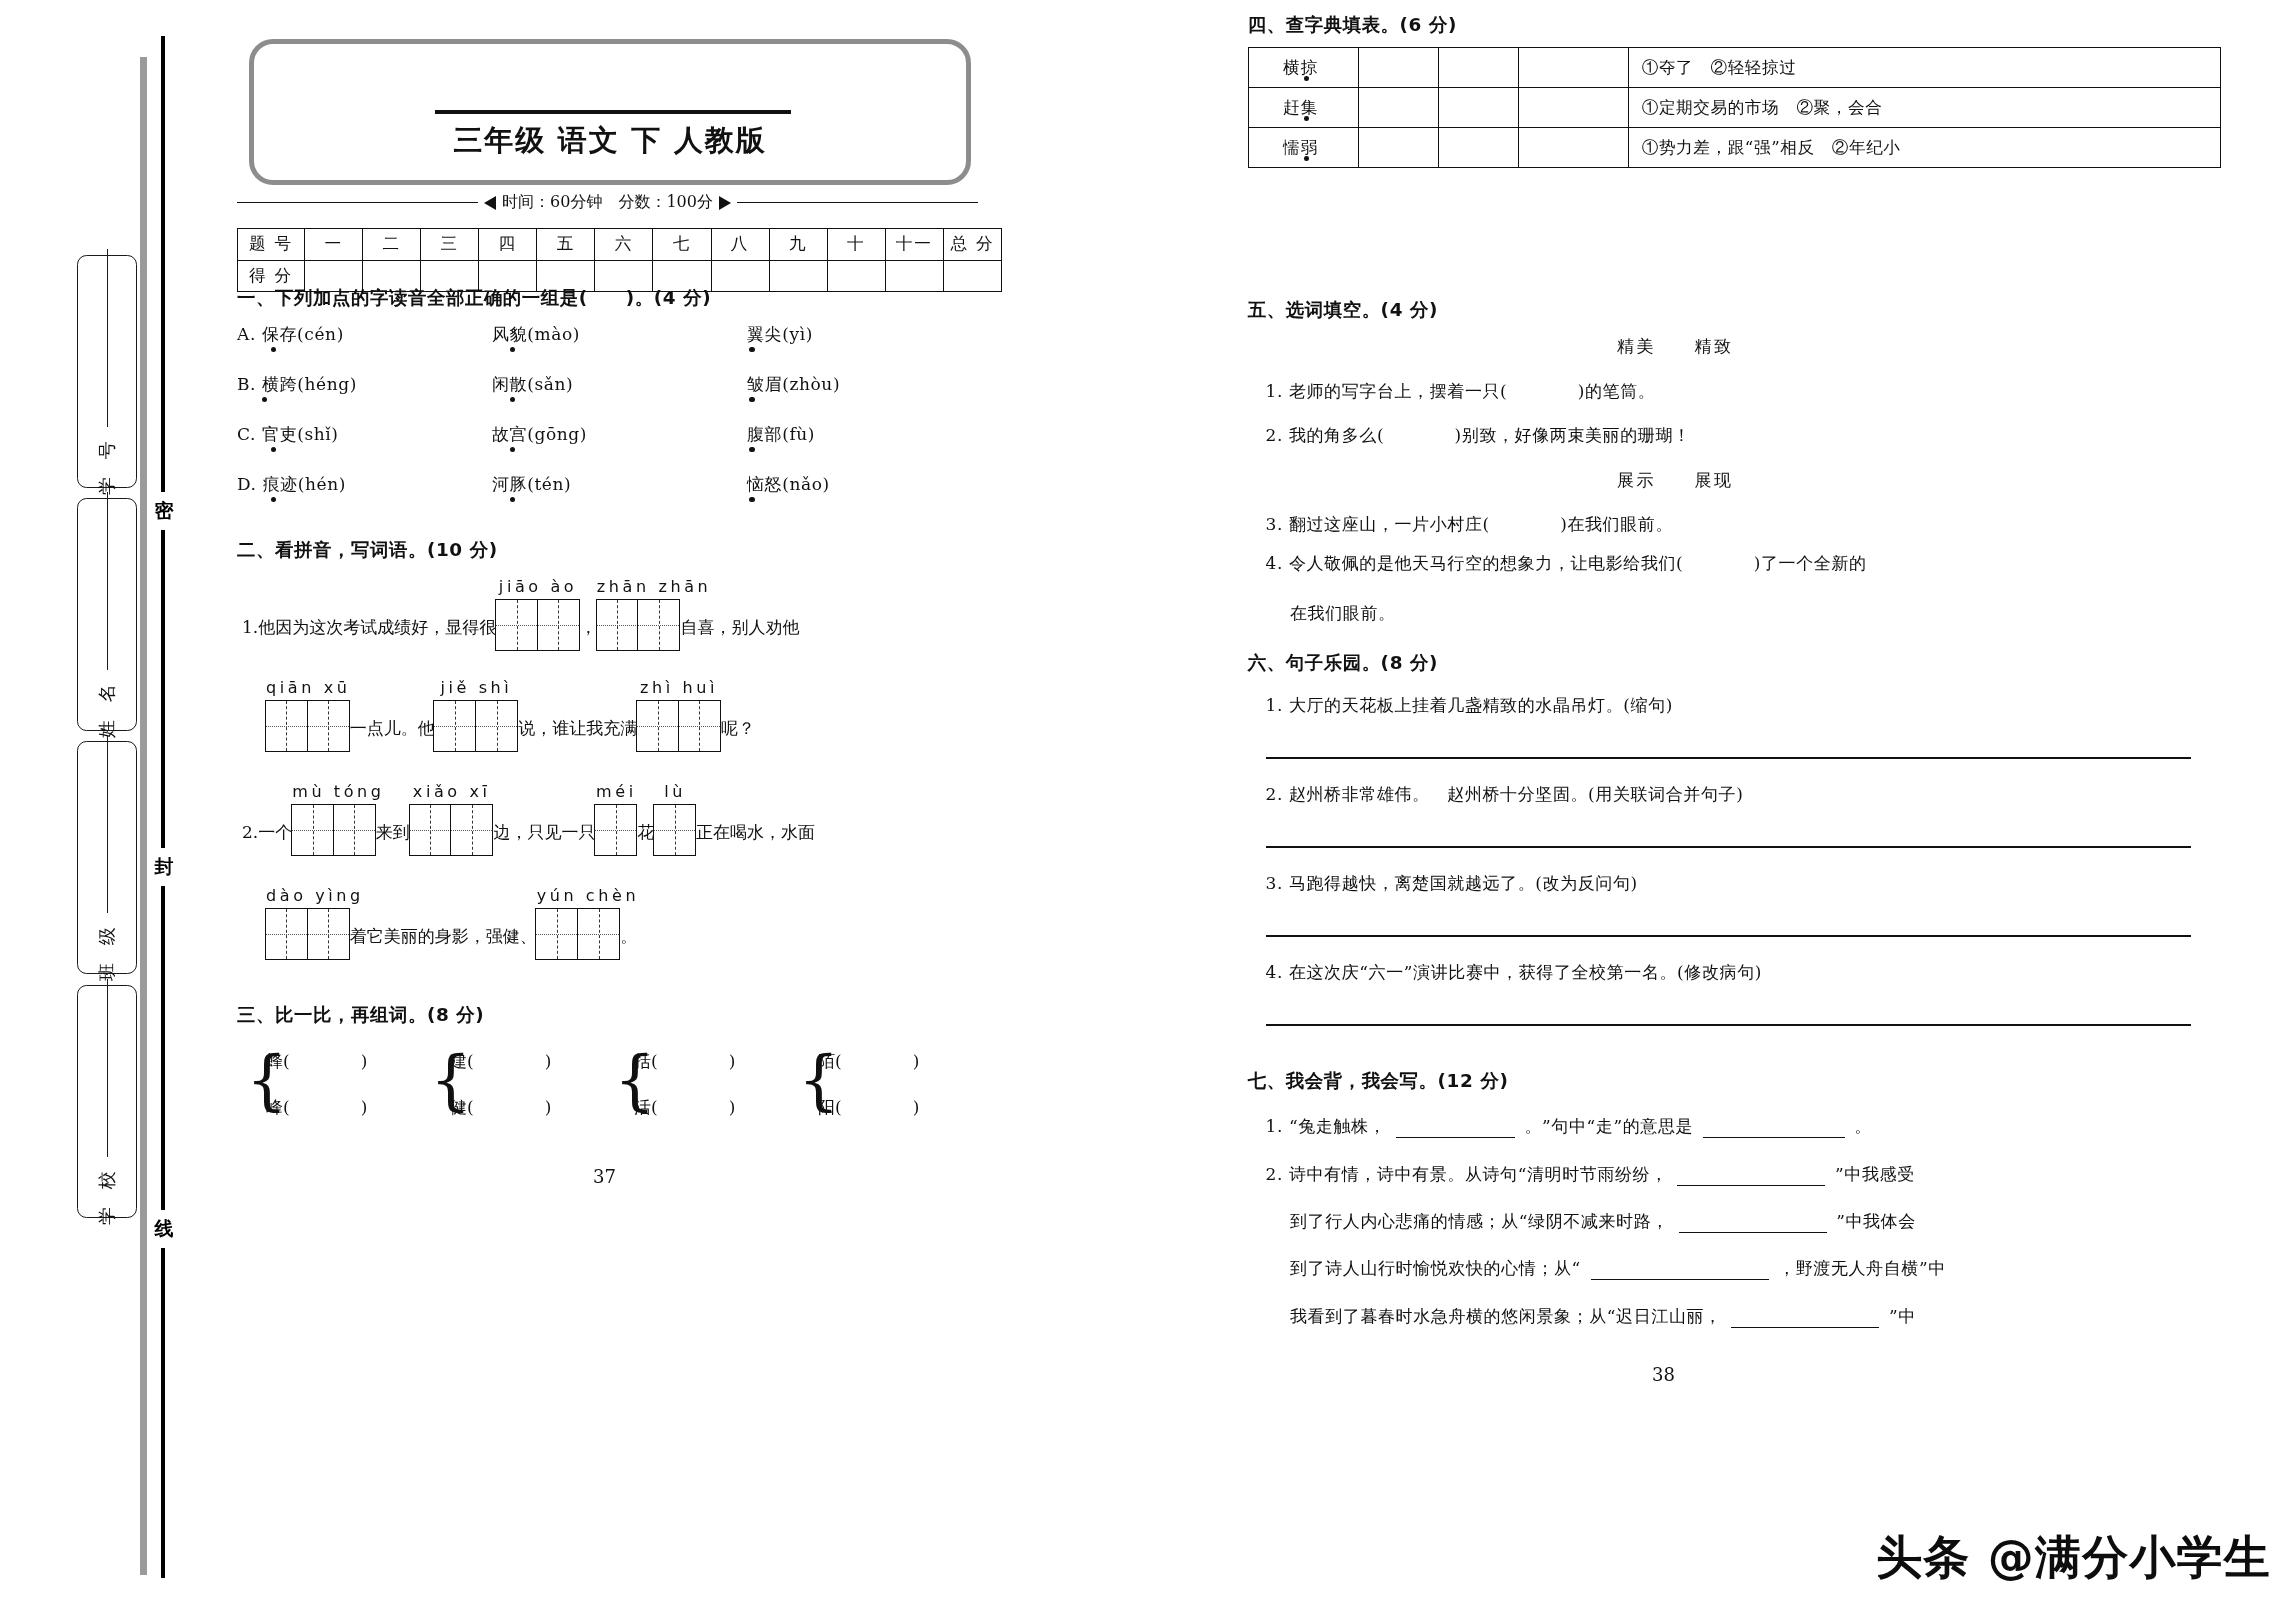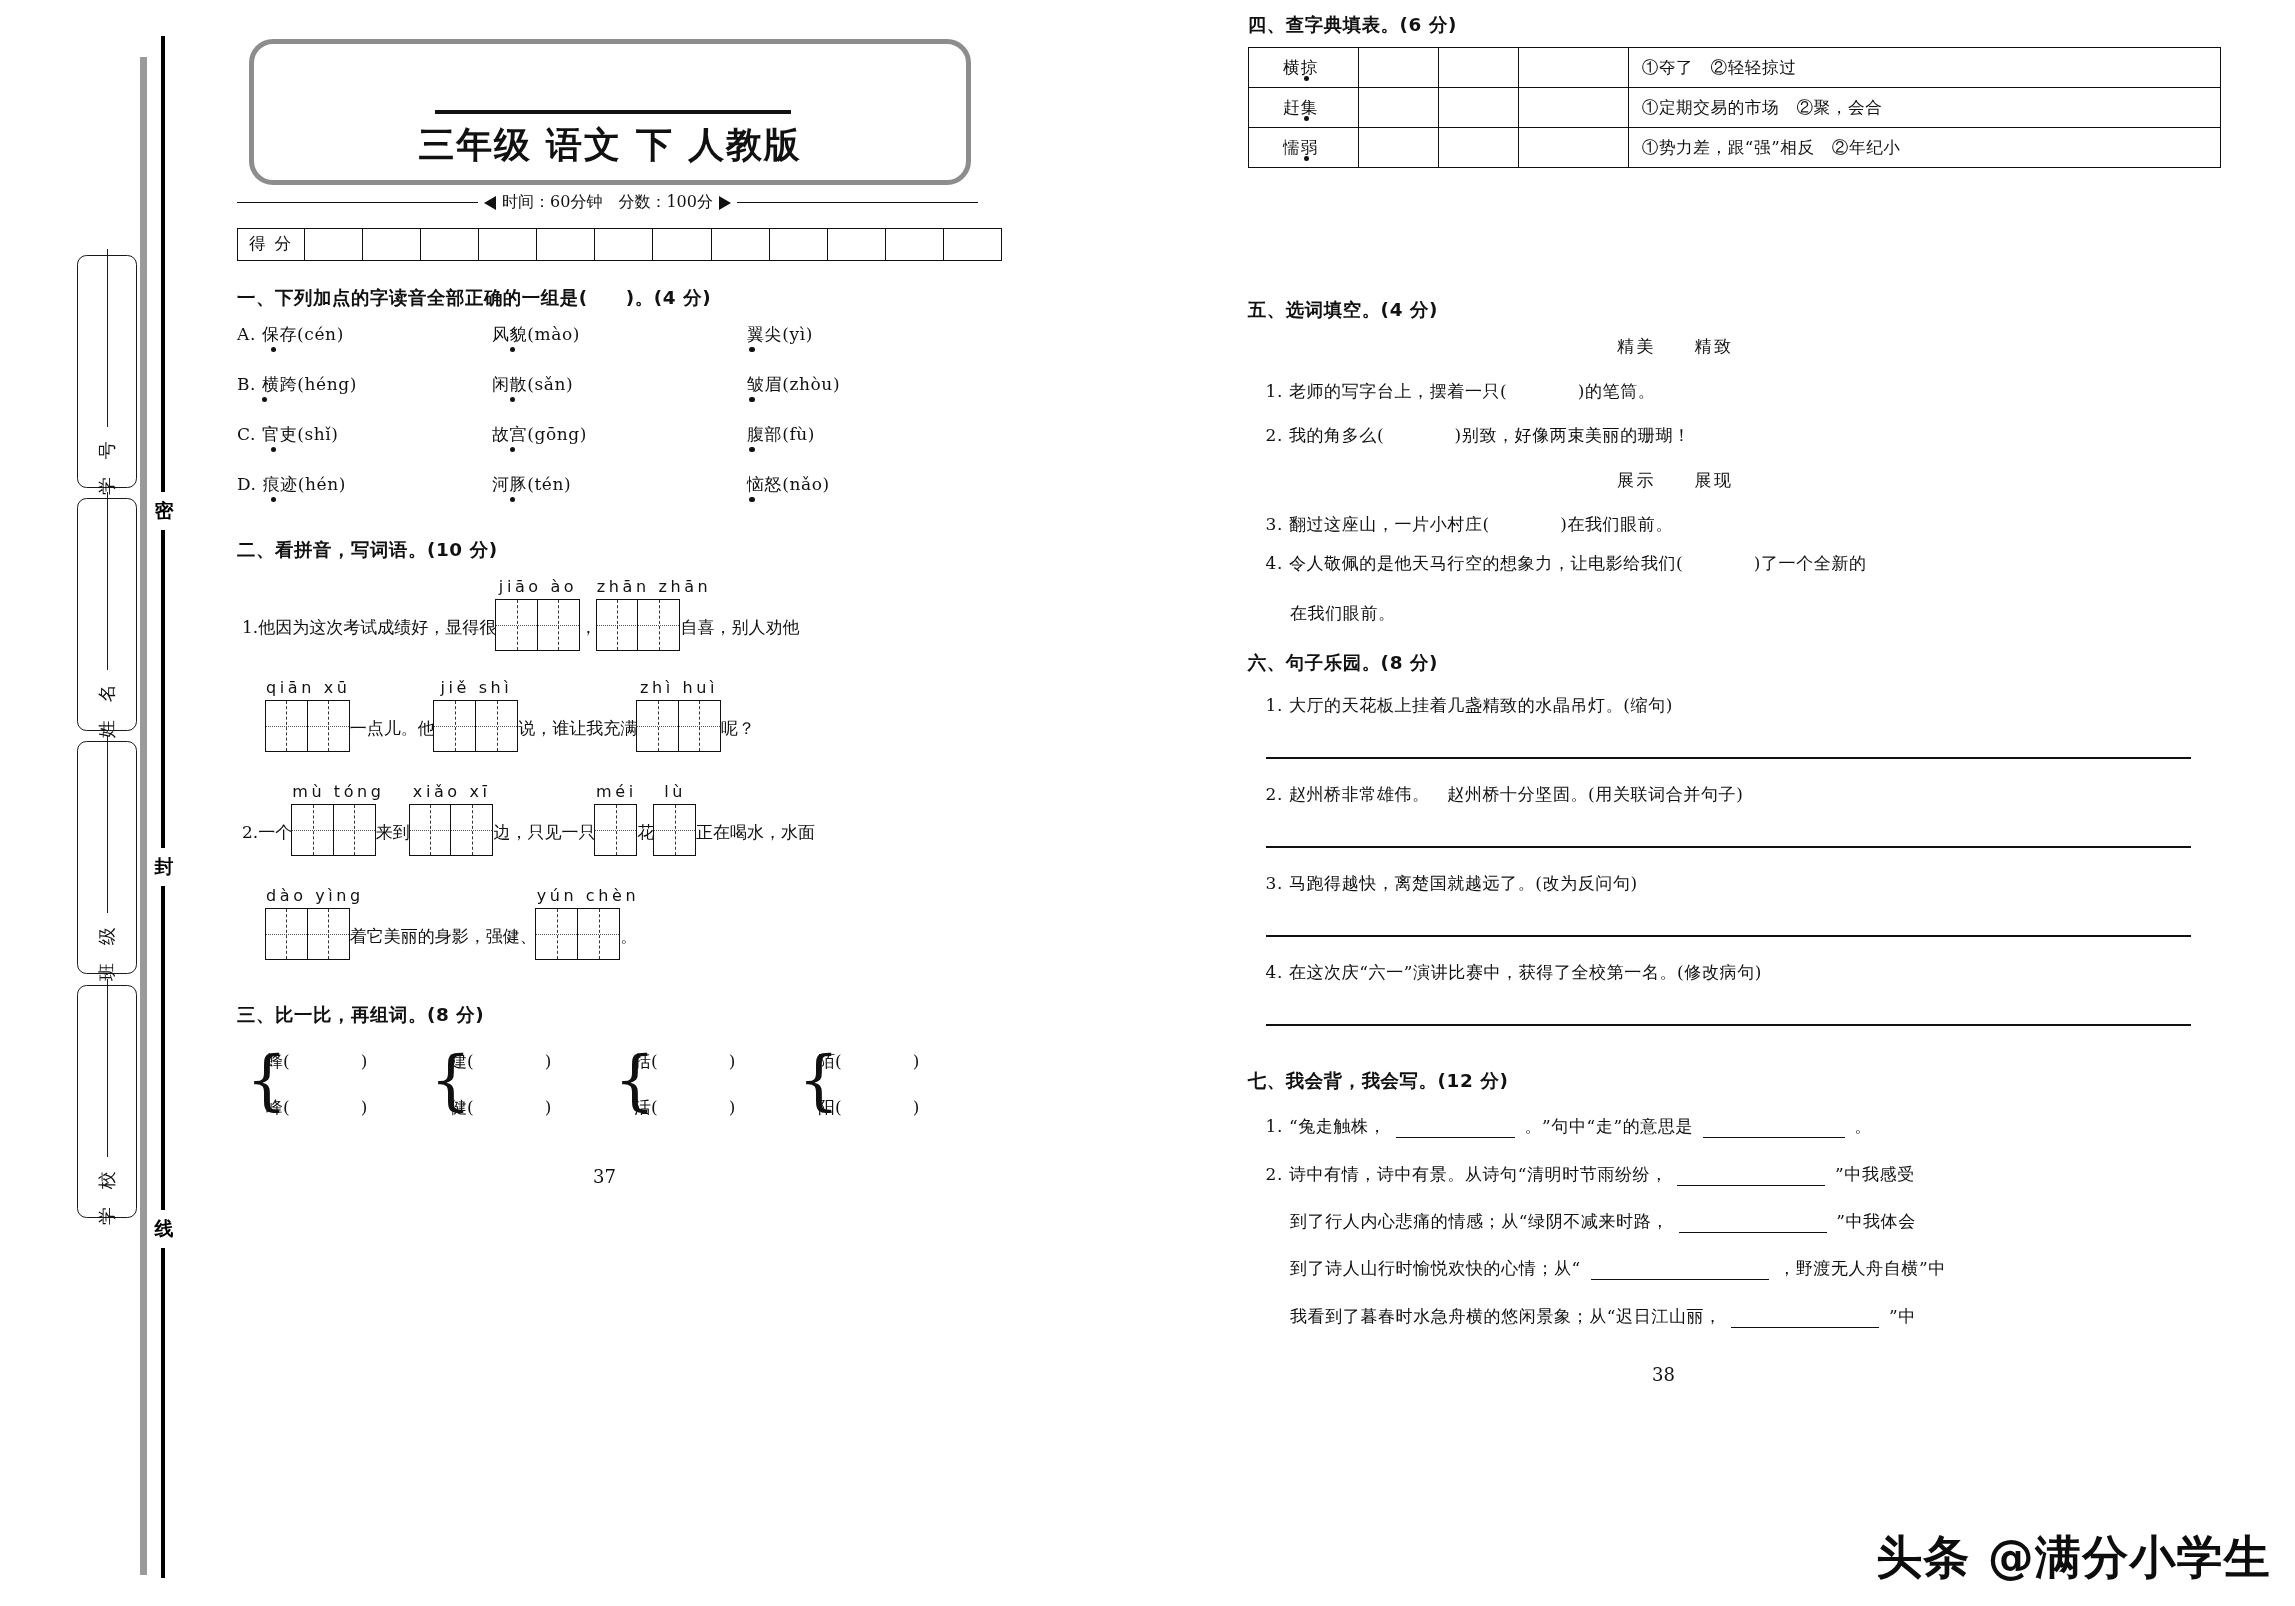--- a/index.html
+++ b/index.html
@@ -31,21 +31,21 @@
   .col-left{left:178px;width:1008px;}
   .col-right{left:1237px;width:1008px;}
 
   
   .title-frame{position:absolute;left:71px;top:39px;width:712px;height:136px;
     border:5.3px solid #8d8d8d;border-radius:24px;background:#fff;}
   .title-main{position:absolute;left:0;right:0;top:16.6px;text-align:center;
     font-size:31px;font-weight:700;letter-spacing:2.4px;font-family:"DejaVu Serif","Liberation Serif",serif;}
   .title-rule{position:absolute;left:181px;width:356px;top:66px;border-bottom:4.2px solid #111;}
   .title-sub{position:absolute;left:0;right:0;top:77px;text-align:center;
-    font-size:36px;font-weight:700;letter-spacing:1.8px;font-family:"DejaVu Serif","Liberation Serif",serif;}
+    font-size:29px;font-weight:700;letter-spacing:1.8px;font-family:"DejaVu Serif","Liberation Serif",serif;}
 
   .meta-row{position:absolute;left:59px;top:189px;width:741px;height:27px;display:flex;align-items:center;}
   .meta-line{flex:1;height:1.8px;background:#111;}
   .meta-tri-l{width:0;height:0;border-top:7.7px solid transparent;border-bottom:7.7px solid transparent;
     border-right:12px solid #111;margin:0 6px;}
   .meta-tri-r{width:0;height:0;border-top:7.7px solid transparent;border-bottom:7.7px solid transparent;
     border-left:12px solid #111;margin:0 6px;}
   .meta-text{font-size:16px;white-space:nowrap;font-family:"DejaVu Serif","Liberation Serif",serif;}
 
   
@@ -155,20 +155,35 @@
     <div class="meta-row">
       <span class="meta-line"></span>
       <span class="meta-tri-l"></span>
       <span class="meta-text">时间：60分钟　分数：100分</span>
       <span class="meta-tri-r"></span>
       <span class="meta-line"></span>
     </div>
 
     <table class="score">
       <tbody>
+          <tr>
+        <td class="hdr">题 号</td>
+        <td class="num">一</td>
+        <td class="num">二</td>
+        <td class="num">三</td>
+        <td class="num">四</td>
+        <td class="num">五</td>
+        <td class="num">六</td>
+        <td class="num">七</td>
+        <td class="num">八</td>
+        <td class="num">九</td>
+        <td class="num">十</td>
+        <td class="num">十一</td>
+        <td class="num">总 分</td>
+      </tr>
       <tr>
         <td class="hdr">得 分</td>
         <td></td>
         <td></td>
         <td></td>
         <td></td>
         <td></td>
         <td></td>
         <td></td>
         <td></td>

